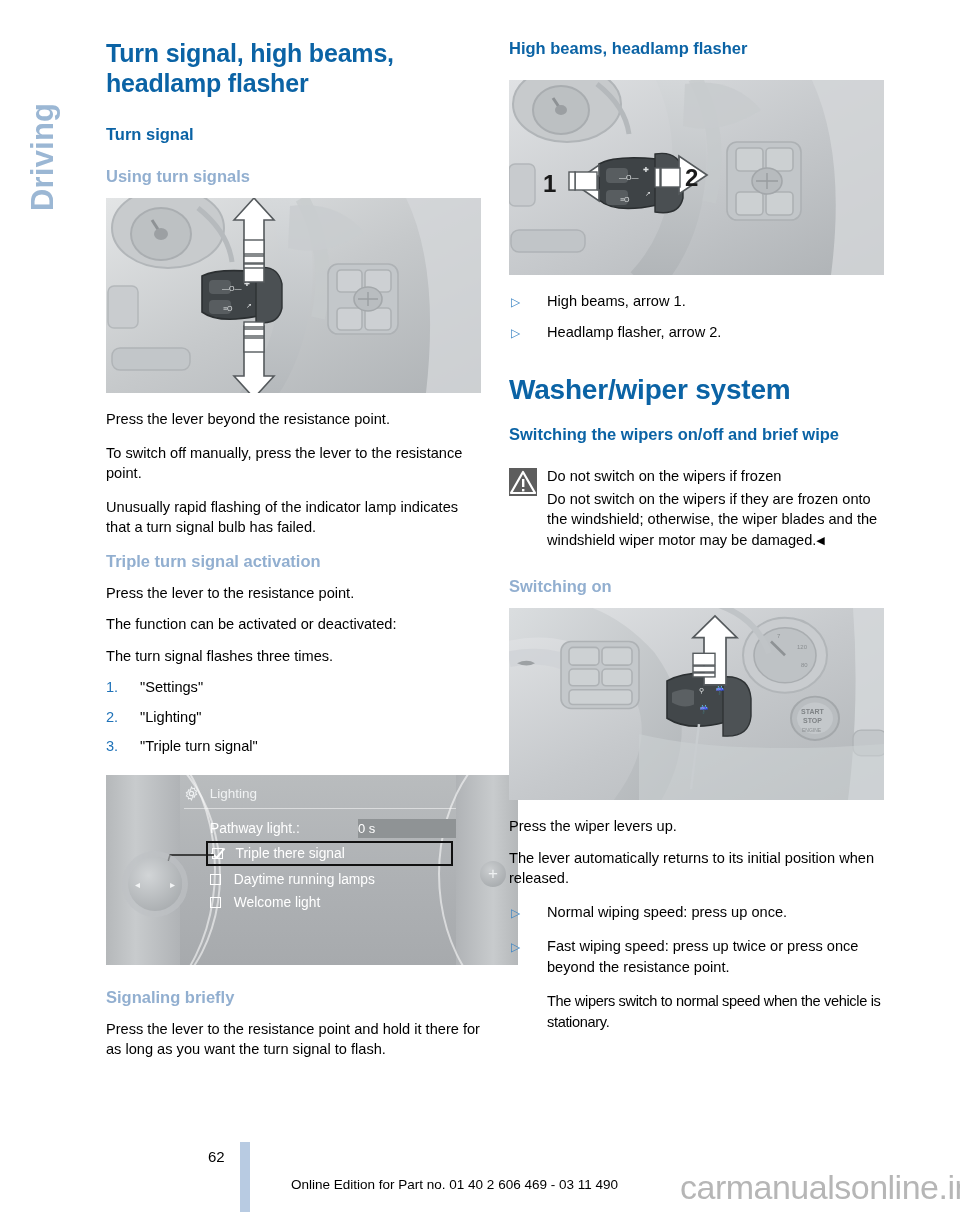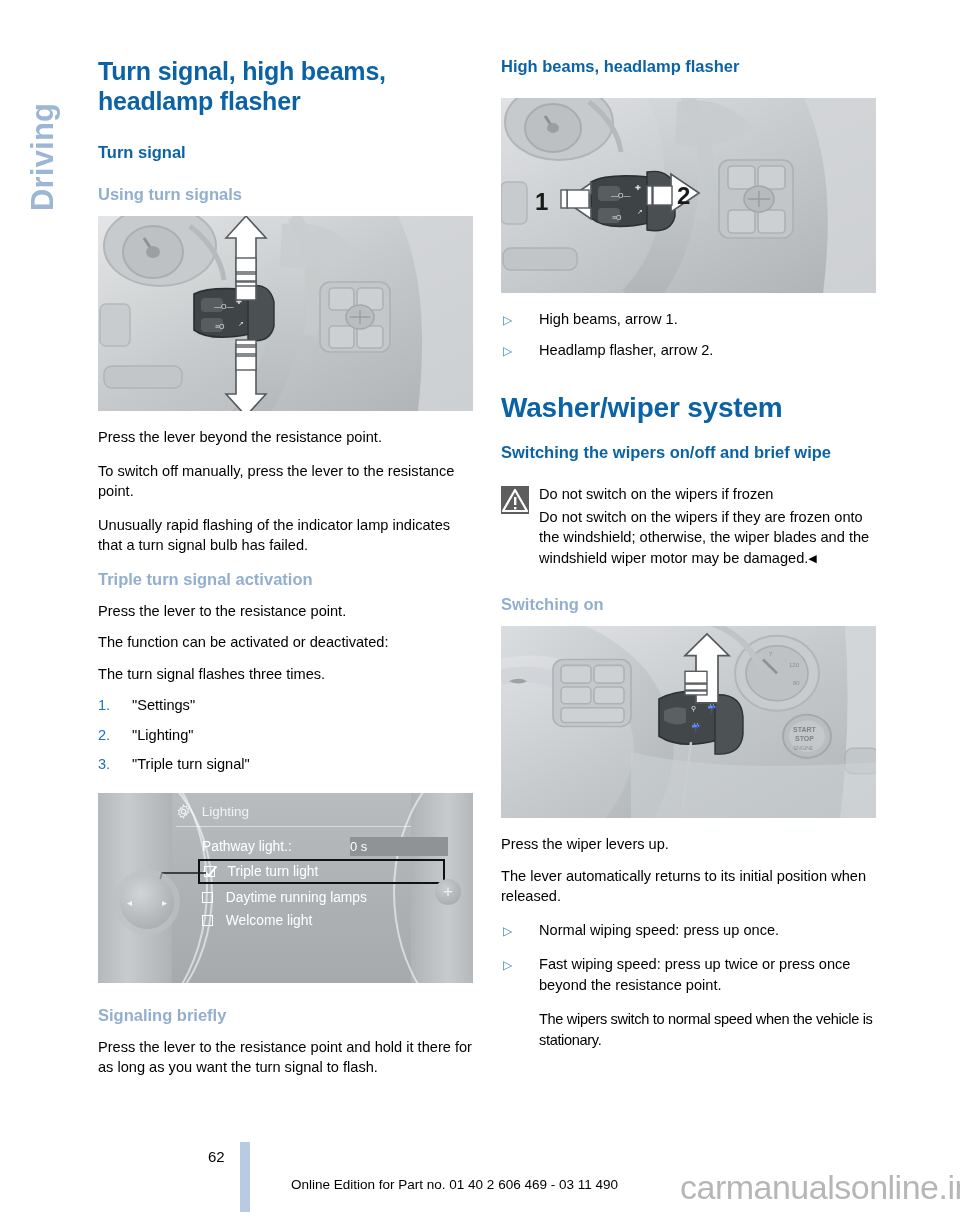--- a/index.html
+++ b/index.html
@@ -44,22 +44,23 @@
 
   
   .columns {
     position: absolute;
     left: 0; top: 0;
     width: 960px;
     height: 1140px;
   }
   .col {
     position: absolute;
-    top: 56px;
+    top: 38px;
     width: 375px;
+    margin-left: 8px;
   }
   .col-left  { left: 98px; }
   .col-right { left: 501px; }
 
   
   h1.title {
     font-size: 25px;
     line-height: 30px;
     font-weight: bold;
     color: #0b63a5;
@@ -165,21 +166,21 @@
     font-size: 14.6px;
     line-height: 20.5px;
     margin: 0;
     padding-left: 38px;
   }
   .warn::after { content: ""; display: block; clear: both; }
   .endmark { font-size: 11px; vertical-align: 1px; }
 
   
   .idrive {
-    width: 375px;
+    width: 412px;
     height: 190px;
     margin: 4px 0 22px 0;
     position: relative;
     background: linear-gradient(180deg,#b9bcbe 0%, #aeb1b4 55%, #a7aaad 100%);
     overflow: hidden;
   }
   .idrive .bezel-l {
     position: absolute; left: 0; top: 0; bottom: 0; width: 74px;
     background: linear-gradient(90deg,#b5b8ba 0%,#c8cbcd 40%,#b0b3b6 100%);
   }
@@ -444,21 +445,21 @@
           <span>Lighting</span>
         </div>
 
         <div class="rows">
           <div class="row">
             <span>Pathway light.:</span>
             <span class="val">0 s</span>
           </div>
           <div class="row selected">
             <span class="cb checked"></span>
-            <span>Triple turn light</span>
+            <span>Triple there signal</span>
           </div>
           <div class="row">
             <span class="cb"></span>
             <span>Daytime running lamps</span>
           </div>
           <div class="row">
             <span class="cb"></span>
             <span>Welcome light</span>
           </div>
         </div>

